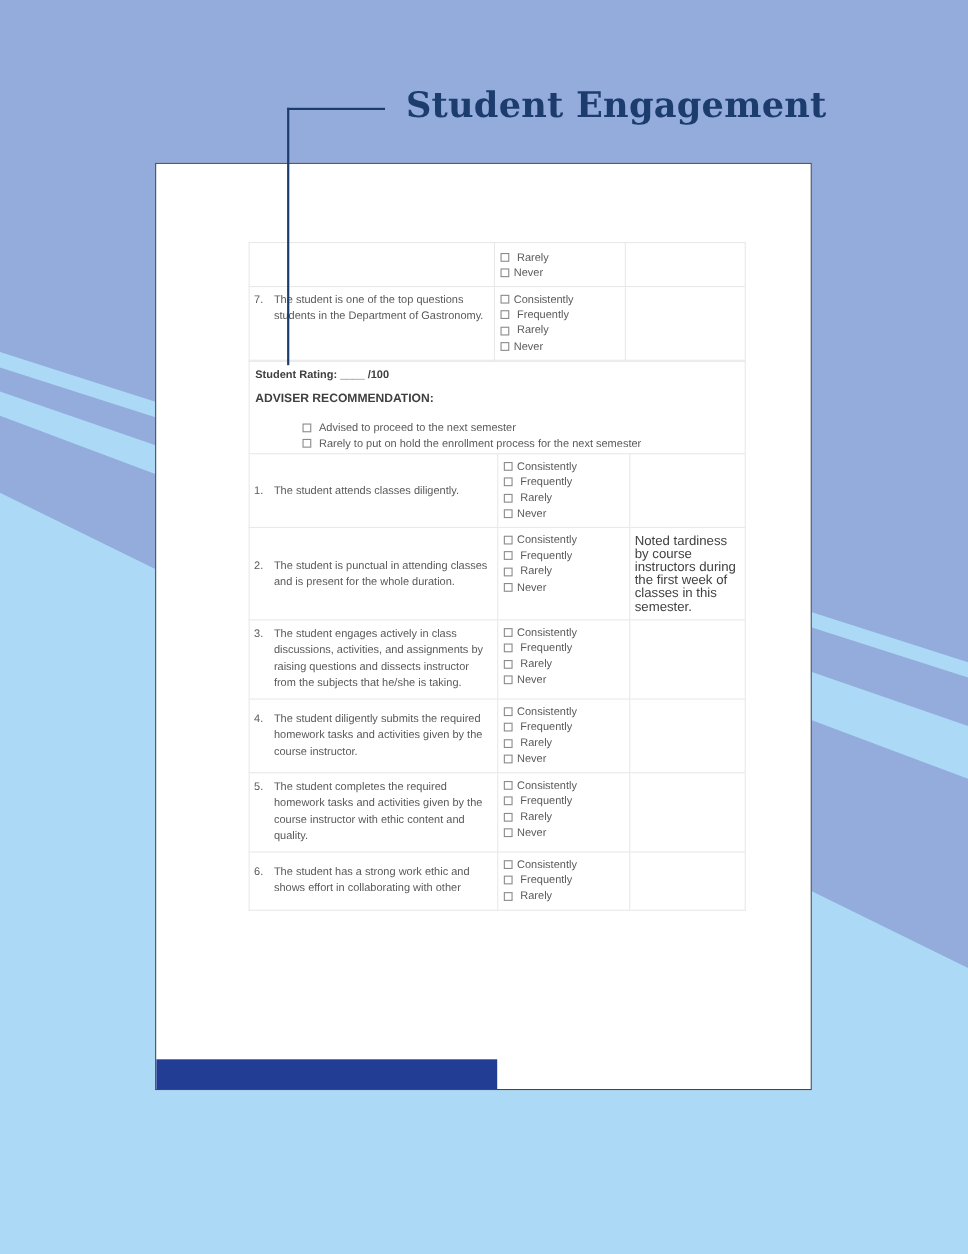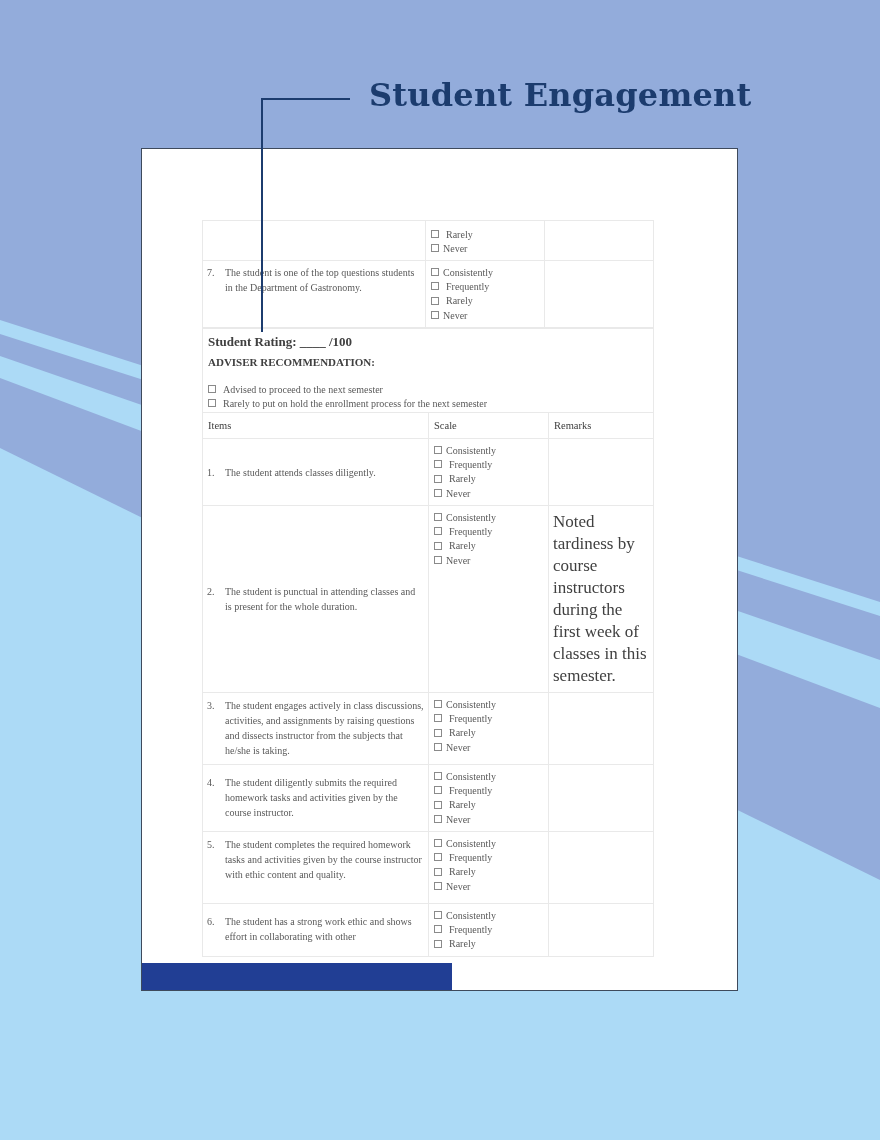--- a/index.html
+++ b/index.html
@@ -39,48 +39,48 @@
 
     .connector-h {
       position: absolute; left: 261px; top: 98px;
       width: 89px; height: 2px; background: #1c3c6e;
     }
     .connector-v {
       position: absolute; left: 261px; top: 98px;
       width: 2px; height: 234px; background: #1c3c6e;
     }
 
-    .doc { position: absolute; left: 60px; top: 71px; width: 452px; font-family: Liberation Serif, serif; color: #595959; }
+    .doc { position: absolute; left: 84px; top: 71px; width: 452px; font-family: Liberation Sans, sans-serif; color: #595959; }
     table { border-collapse: collapse; width: 100%; table-layout: fixed; }
     td { border: 1px solid #e9e9e9; vertical-align: top; font-size: 10px; line-height: 15px; }
 
     .t1 col.c1 { width: 223px; } .t1 col.c2 { width: 119px; }
     .t2 col.c1 { width: 226px; } .t2 col.c2 { width: 120px; }
 
     .item { display: flex; padding: 4px 4px 4px 4px; }
     .item .num { width: 18px; flex: none; }
     .item .txt { flex: 1; }
 
     .scale-list { padding: 4px 4px 4px 5px; }
     .opt { display: flex; align-items: center; height: 14.3px; white-space: nowrap; }
     .box { width: 8px; height: 8px; border: 1px solid #8a8a8a; display: inline-block; margin-right: 4px; flex: none; }
     .opt.indent .lbl { padding-left: 3px; }
 
     .section-title { font-weight: bold; font-size: 10.5px; color: #404040; margin: 17px 0 0 14px; height: 36px; }
     .section-title .letter { display: inline-block; width: 18px; }
 
     .rating-cell { padding: 5px 5px 2px 5px; }
-    .rating { font-weight: bold; font-size: 13px; color: #404040; }
+    .rating { font-weight: bold; font-size: 10px; color: #404040; }
     .adviser { font-weight: bold; font-size: 11px; color: #404040; margin-top: 6px; }
     .advise-opts { margin-top: 12px; }
-    .advise-opts .opt { height: 14px; }
+    .advise-opts .opt { height: 14px; margin-left: 43px; }
     .advise-opts .box { margin-right: 7px; }
 
     .hdr td { font-size: 10.5px; padding: 5px 5px; color: #404040; height: 26px; vertical-align: middle; }
-    .remarks { padding: 5px 4px; font-size: 17px; line-height: 22px; color: #404040; }
+    .remarks { padding: 5px 4px; font-size: 12px; line-height: 12px; color: #404040; }
   </style>
 </head>
 <body>
 
 <svg class="bg-svg" viewBox="0 0 880 1140" preserveAspectRatio="none">
   <rect x="0" y="0" width="880" height="1140" fill="#acdaf6"></rect>
 
   <polygon points="0,0 880,0 880,880 0,448" fill="#93acdb"></polygon>
 
   <polygon points="0,320 880,602 880,616 0,334" fill="#acdaf6"></polygon>
@@ -167,25 +167,20 @@
                   <span class="box"></span>
                   <span>Advised to proceed to the next semester</span>
                 </div>
             <div class="opt">
                   <span class="box"></span>
                   <span>Rarely to put on hold the enrollment process for the next semester</span>
                 </div>
           </div>
         </td>
       </tr>
-      <tr class="hdr">
-        <td>Items</td>
-        <td>Scale</td>
-        <td>Remarks</td>
-      </tr>
 
       <tr style="height:67px;">
         <td style="vertical-align:middle;">
           <div class="item">
                 <span class="num">1.</span>
                 <span class="txt">The student attends classes diligently.</span>
               </div>
         </td>
         <td>
           <div class="scale-list">

